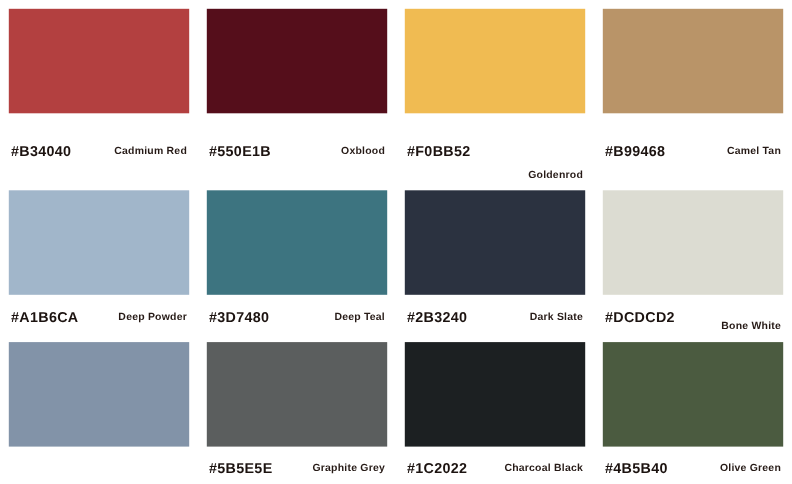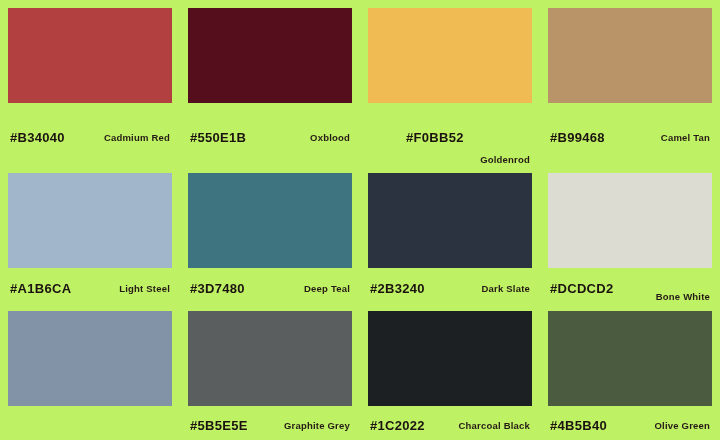--- a/index.html
+++ b/index.html
@@ -56,54 +56,54 @@
     font-weight: bold;
     letter-spacing: 0.2px;
     color: #261a16;
     white-space: nowrap;
     text-align: right;
   }
 </style>
 </head>
 <body>
 
-<div class="palette-grid" style="background: #bef264;">
+<div class="palette-grid" style="background: #ffffff;">
     <div class="swatch-cell">
       <div class="swatch-chip" style="background: rgb(179, 64, 64);"></div>
       <div class="swatch-meta">
         <span class="swatch-hex" style="color: rgb(28, 19, 16);">#B34040</span>
         <span class="swatch-name" style="color: rgb(38, 26, 22);">Cadmium Red</span>
       </div>
     </div>
     <div class="swatch-cell">
       <div class="swatch-chip" style="background: rgb(85, 14, 27);"></div>
       <div class="swatch-meta">
         <span class="swatch-hex" style="color: rgb(28, 19, 16);">#550E1B</span>
         <span class="swatch-name" style="color: rgb(38, 26, 22);">Oxblood</span>
       </div>
     </div>
     <div class="swatch-cell">
       <div class="swatch-chip" style="background: rgb(240, 187, 82);"></div>
       <div class="swatch-meta">
-        <span class="swatch-hex" style="color: rgb(28, 19, 16); margin-left: 36px;">#F0BB52</span>
+        <span class="swatch-hex" style="color: rgb(28, 19, 16);">#F0BB52</span>
         <span class="swatch-name" style="color: rgb(38, 26, 22); margin-top: 45px;">Goldenrod</span>
       </div>
     </div>
     <div class="swatch-cell">
       <div class="swatch-chip" style="background: rgb(185, 148, 104);"></div>
       <div class="swatch-meta">
         <span class="swatch-hex" style="color: rgb(28, 19, 16);">#B99468</span>
         <span class="swatch-name" style="color: rgb(38, 26, 22);">Camel Tan</span>
       </div>
     </div>
     <div class="swatch-cell">
       <div class="swatch-chip" style="background: rgb(161, 182, 202);"></div>
       <div class="swatch-meta">
         <span class="swatch-hex" style="color: rgb(28, 19, 16);">#A1B6CA</span>
-        <span class="swatch-name" style="color: rgb(38, 26, 22);">Light Steel</span>
+        <span class="swatch-name" style="color: rgb(38, 26, 22);">Deep Powder</span>
       </div>
     </div>
     <div class="swatch-cell">
       <div class="swatch-chip" style="background: rgb(61, 116, 128);"></div>
       <div class="swatch-meta">
         <span class="swatch-hex" style="color: rgb(28, 19, 16); text-align: right;">#3D7480</span>
         <span class="swatch-name" style="color: rgb(38, 26, 22);">Deep Teal</span>
       </div>
     </div>
     <div class="swatch-cell">

